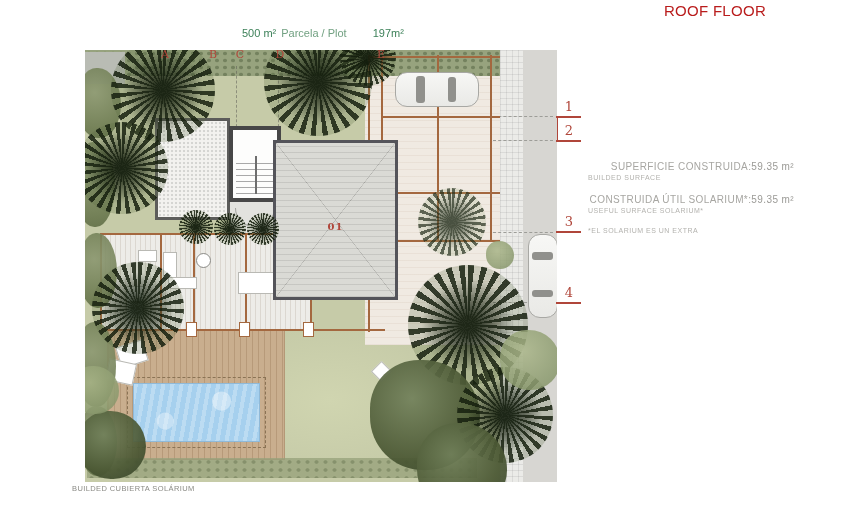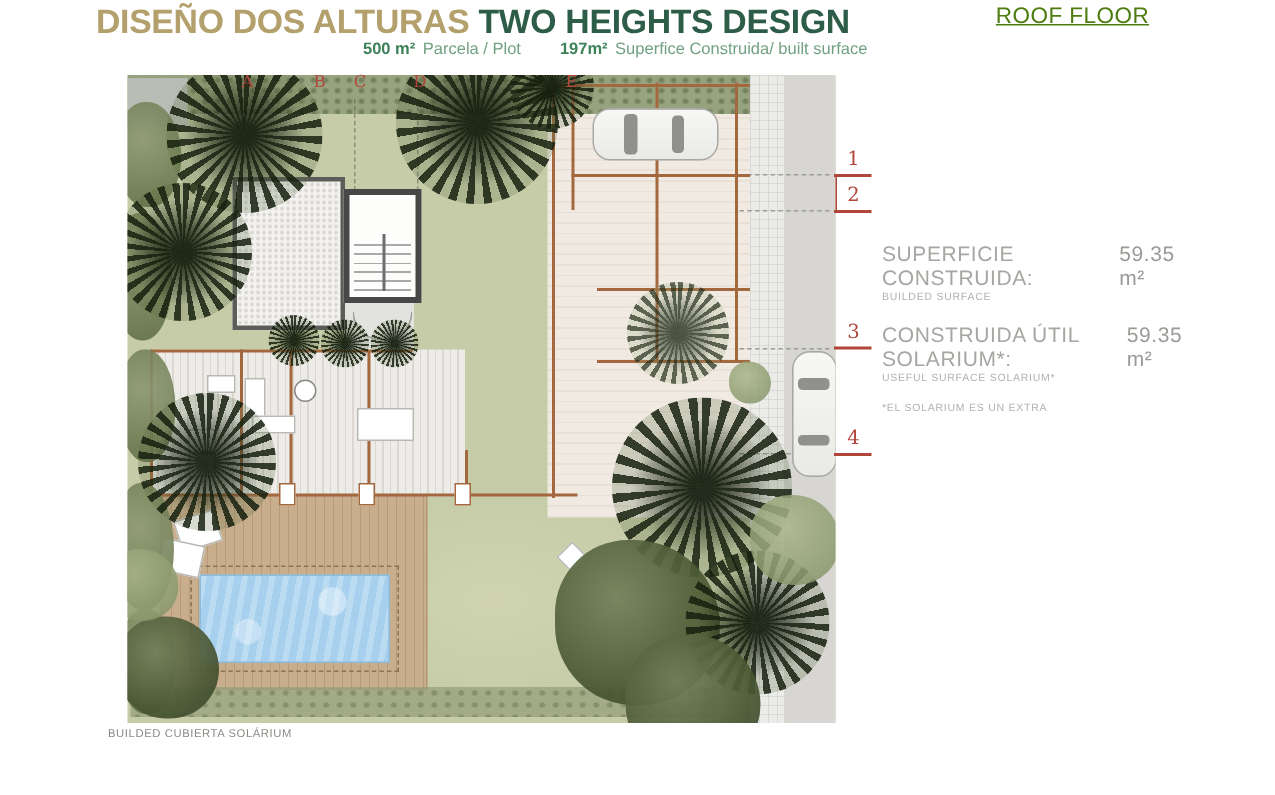--- a/index.html
+++ b/index.html
@@ -5,28 +5,28 @@
   html,body{margin:0;padding:0;}
   .page{position:relative;width:850px;height:530px;background:#ffffff;overflow:hidden;
         font-family:"Liberation Sans",sans-serif;}
   .abs{position:absolute;}
 
   
   .main-title{position:absolute;left:64px;top:2px;font-size:22.5px;font-weight:bold;letter-spacing:-0.2px;white-space:nowrap;}
   .t-es{color:#b3a06c;} .t-en{color:#2d5c49;}
   .subtitle{position:absolute;left:242px;top:27px;font-size:11px;display:flex;gap:26px;white-space:nowrap;}
   .subtitle .grp{display:flex;gap:5px;}
-  .sub-val{color:#3d8159;font-weight:bold;} .sub-lab{color:#72a182;}
+  .sub-val{color:#3d8159;font-weight:normal;} .sub-lab{color:#72a182;}
   .right-title{position:absolute;left:632px;top:2px;width:166px;text-align:center;font-size:15px;line-height:18px;letter-spacing:.3px;}
-  .rt-es{color:#6f9b7a;} .rt-en{color:#4d7c0f;text-decoration:underline;}
+  .rt-es{color:#6f9b7a;} .rt-en{color:#b91c1c;}
 
   
   .info{position:absolute;left:588px;top:161px;width:206px;color:#a7a6a2;}
   .info-row{margin-bottom:13px;}
-  .info-line{display:flex;justify-content:flex-end;font-size:14px;letter-spacing:.4px;}
+  .info-line{display:flex;justify-content:flex-end;font-size:10px;letter-spacing:.4px;}
   .info-value{color:#9b9a96;}
   .info-sub{font-size:7px;letter-spacing:.5px;color:#b3b2ae;margin-top:2px;}
   .footnote{font-size:7px;letter-spacing:.5px;color:#b3b2ae;margin-top:1px;}
 
   
   .plan{position:absolute;left:85px;top:50px;width:472px;height:432px;overflow:hidden;background:#c6cba8;}
   .grass-light{background:radial-gradient(ellipse at center,#d0d5b0,#c6cba8 75%);}
   .hedge{background:radial-gradient(rgba(52,68,36,.35) 1.5px,transparent 2.5px) 0 0/8px 7px,#97a37e;}
   .hedge-soft{background:radial-gradient(rgba(70,85,50,.3) 1.5px,transparent 2.5px) 0 0/9px 8px,rgba(150,160,122,.75);}
   .wallblock{background:#b9bcb4;}
@@ -79,29 +79,27 @@
   .caption{position:absolute;left:72px;top:484px;font-size:7.5px;letter-spacing:.4px;color:#8a8a85;}
 
   .car{position:absolute;background:linear-gradient(#f7f7f5,#e9e9e6);border:1px solid #a8a8a4;border-radius:12px;}
   .car .win{position:absolute;background:#90908c;border-radius:3px;}
 </style>
 </head>
 <body>
 
 <div class="page">
 
-  <div class="main-title"><span class="t-es">DISEÑO DOS ALTURAS</span><span class="t-en"> TWO HEIGHTS DESIGN</span></div>
   <div class="subtitle">
     <span class="grp">
         <span class="sub-val">500 m²</span>
         <span class="sub-lab">Parcela / Plot</span>
       </span>
     <span class="grp">
         <span class="sub-val">197m²</span>
-        <span class="sub-lab">Superfice Construida/ built surface</span>
       </span>
   </div>
   <div class="right-title">
     <div class="rt-en">ROOF FLOOR</div>
   </div>
 
   <div class="info">
     <div class="info-row">
       <div class="info-line">
           <span>SUPERFICIE CONSTRUIDA:</span>
@@ -173,20 +171,23 @@
     <div class="abs fan" style="left:111px;top:203px;width:13px;height:13px;"></div>
     <div class="abs furn" style="left:289px;top:314px;width:13px;height:13px;transform:rotate(45deg);"></div>
 
     <div class="abs gravel" style="left:70px;top:68px;width:69px;height:96px;"></div>
     <div class="abs stairwell" style="left:144px;top:76px;width:44px;height:68px;">
       <div class="treads"></div>
       <div class="divider"></div>
     </div>
     <div class="abs landing" style="left:145px;top:152px;width:46px;height:31px;"></div>
     <div class="abs door-arc" style="left:150px;top:158px;"></div>
+    <div class="abs tileroof" style="left:188px;top:90px;width:119px;height:154px;">
+      <div class="room-num">01</div>
+    </div>
 
     <div class="car" style="left:310px;top:22px;width:82px;height:33px;">
       <div class="win" style="left:20px;top:3px;width:9px;height:27px;"></div>
       <div class="win" style="left:52px;top:4px;width:8px;height:25px;"></div>
     </div>
     <div class="car" style="left:443px;top:184px;width:28px;height:82px;">
       <div class="win" style="left:3px;top:17px;width:21px;height:8px;"></div>
       <div class="win" style="left:3px;top:55px;width:21px;height:7px;"></div>
     </div>
 

